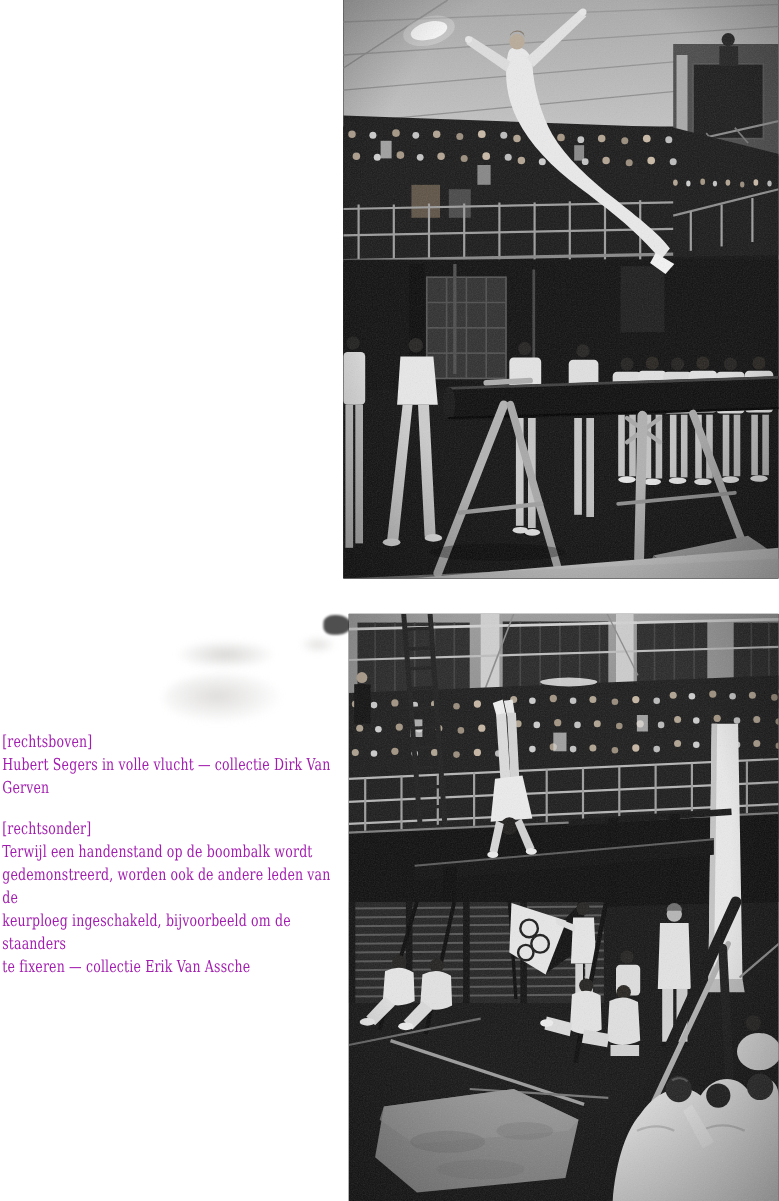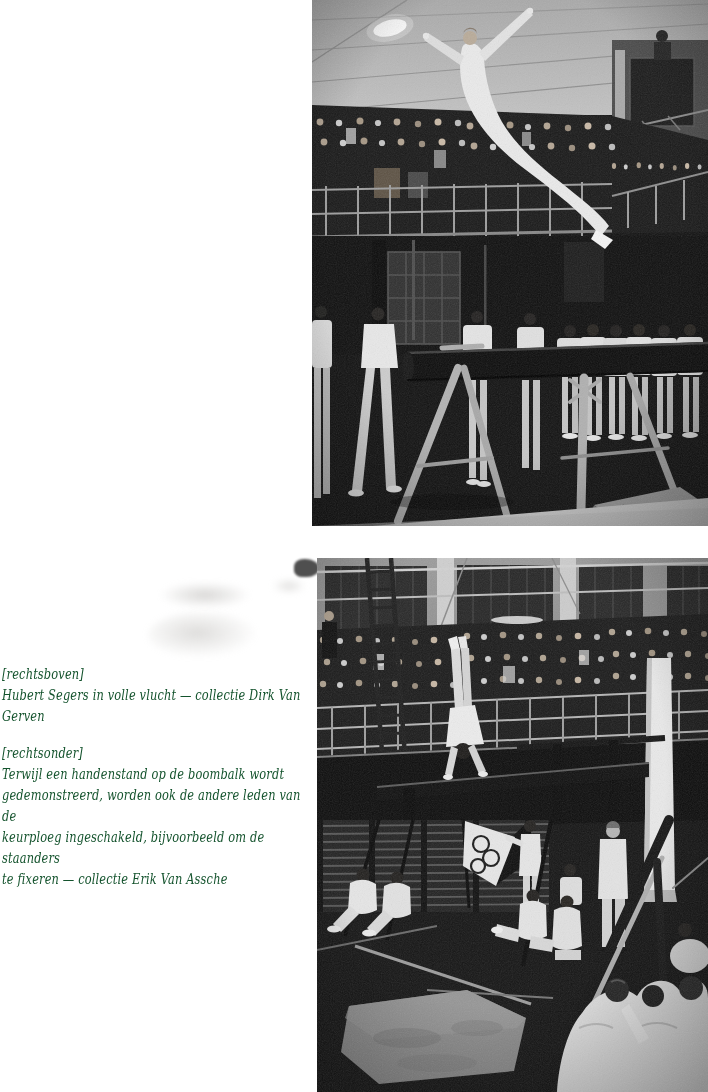--- a/index.html
+++ b/index.html
@@ -2,21 +2,21 @@
 <html><head>
 <meta charset="utf-8">
 <style>
   html,body{margin:0;padding:0;background:#ffffff;}
   .page{position:relative;width:708px;height:1092px;background:#ffffff;overflow:hidden;
         font-family:"DejaVu Serif", serif;}
   .photo{position:absolute;overflow:hidden;background:#161616;}
   .photo-top{left:312px;top:0;width:396px;height:526px;}
   .photo-bottom{left:317px;top:558px;width:391px;height:534px;}
   .photo svg{display:block;width:100%;height:100%;}
-  .captions{position:absolute;left:2px;top:664px;width:308px;color:#14532d;font-style:italic;}
+  .captions{position:absolute;left:2px;top:664px;width:308px;color:#a21caf;}
   .cap-block{transform:scaleX(0.76);transform-origin:left top;width:400px;}
   .cap-label{font-size:15px;line-height:21px;letter-spacing:.2px;}
   .cap-text{font-size:15px;line-height:21px;letter-spacing:.2px;white-space:pre-line;}
   .cap-gap{height:16px;}
   .smudge{position:absolute;border-radius:50%;filter:blur(3px);pointer-events:none;}
   .smudge-a{left:160px;top:582px;width:90px;height:26px;
      background:radial-gradient(ellipse at 50% 50%, rgba(185,183,180,.55), rgba(255,255,255,0) 72%);}
   .smudge-b{left:148px;top:612px;width:110px;height:46px;
      background:radial-gradient(ellipse at 45% 45%, rgba(190,188,185,.5), rgba(255,255,255,0) 70%);}
   .smudge-c{left:272px;top:578px;width:34px;height:16px;

